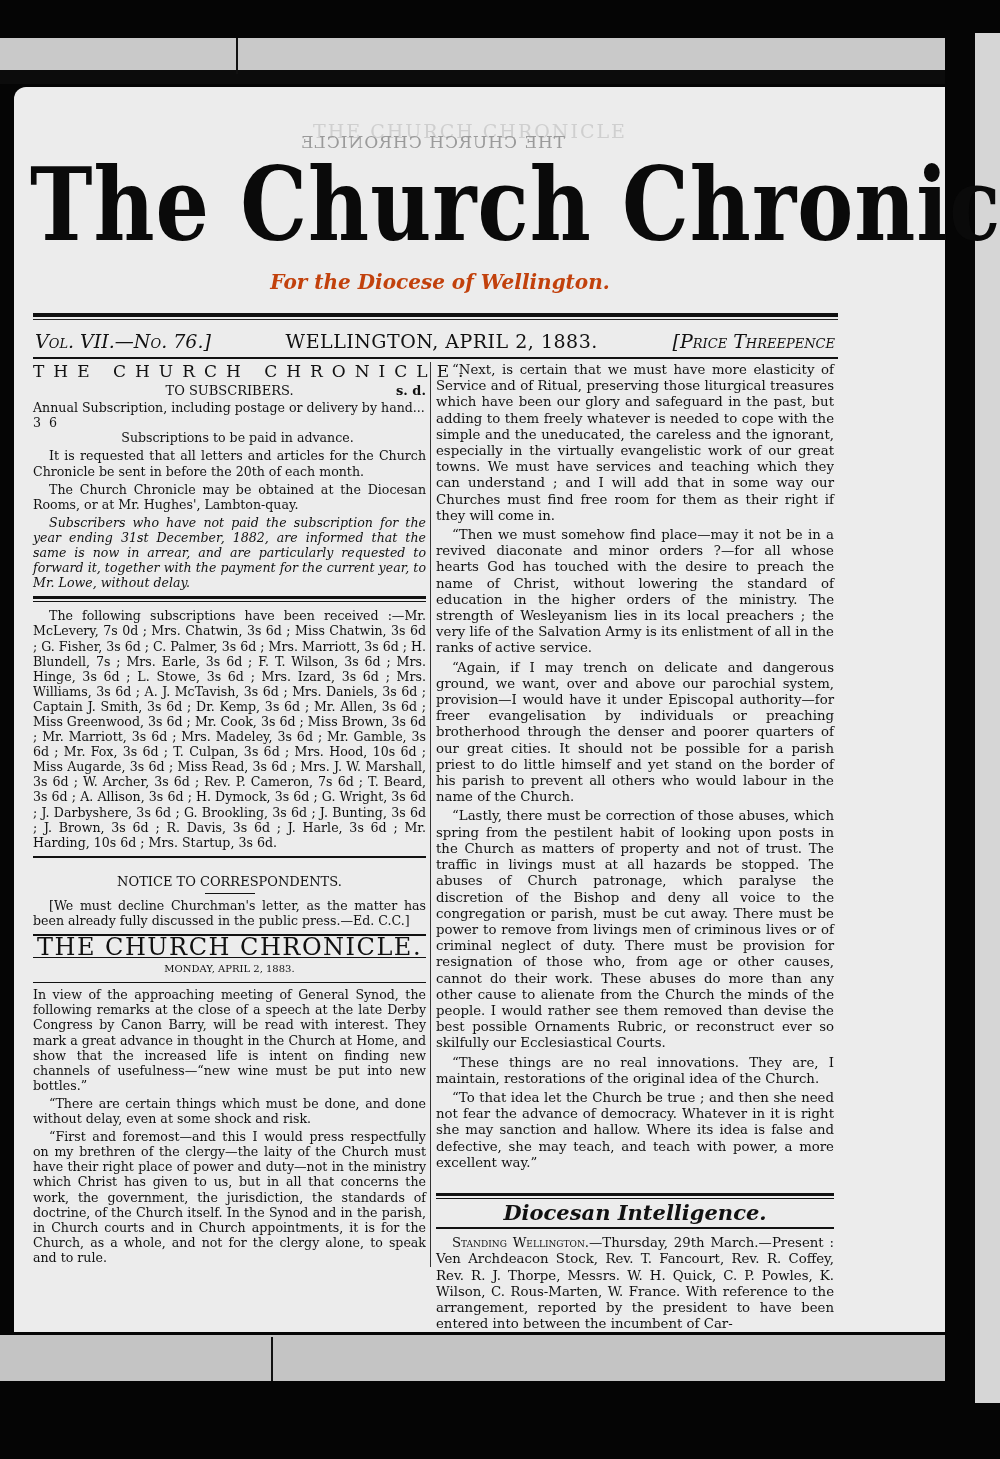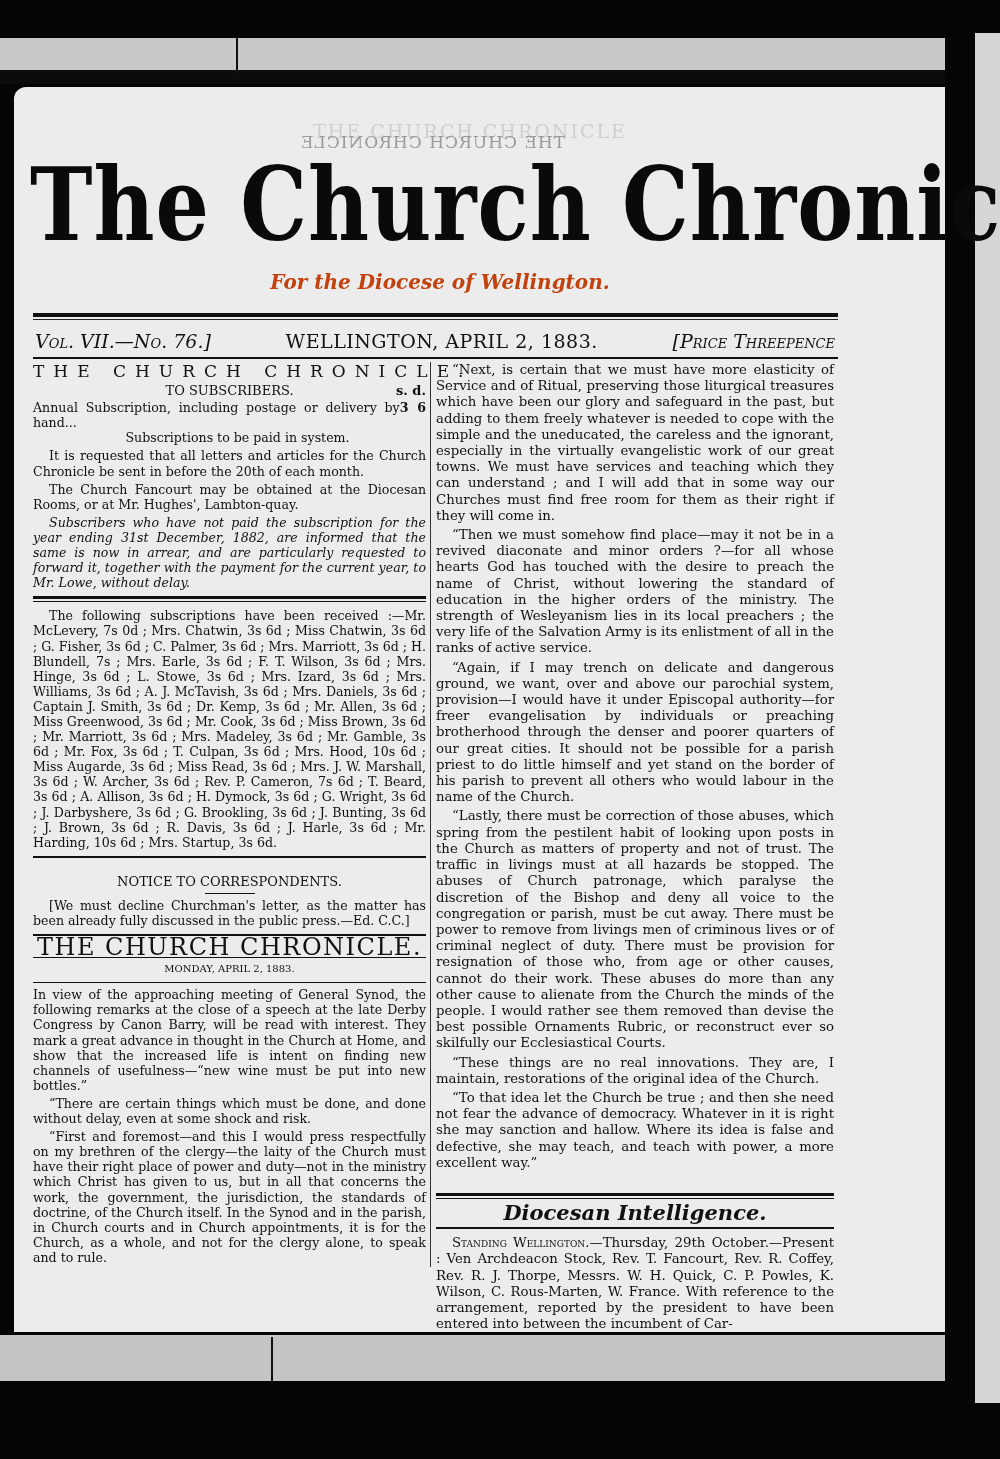--- a/index.html
+++ b/index.html
@@ -58,21 +58,21 @@
   .col-right { left:436px; top:362px; width:398px; font-size:13.3px; line-height:16.2px; }
   .col-divider { position:absolute; left:430px; top:362px; width:1px; height:905px; background:#333; }
 
   .col p { margin:0 0 3px 0; text-indent:16px; }
   .col p.noindent { text-indent:0; }
   .spaced-head {
     font-size:17px; letter-spacing:9px; margin:2px 0 4px 0; white-space:nowrap; text-indent:0;
   }
   .center-head { text-align:center; font-size:13px; margin:4px 0 2px; text-indent:0; position:relative; }
   .center-head .sd { position:absolute; right:0; font-weight:bold;text-align:center; }
-  .sub-line { display:flex; justify-content:center; text-indent:0; margin:0; }
+  .sub-line { display:flex; justify-content:center; text-indent:0; margin:0;flex-direction:column; }
   .centered { text-align:center; text-indent:0; margin:16px 0 4px; }
   .italic { font-style:italic; }
   .smallcaps { font-variant:small-caps; }
   .hr-double { border-top:3px solid #111; border-bottom:1px solid #111; height:2px; margin:6px 0 6px; }
   .hr-single { border-top:2px solid #111; margin:6px 0 4px; }
   .short-rule { width:50px; height:1px; background:#111; margin:2px auto 4px; }
   .big-head {
     font-size:24px; letter-spacing:1.5px; text-align:center; margin:2px 0 2px; white-space:nowrap;
   }
   .date-head { text-align:center; font-size:10px; margin:3px 0 6px; }
@@ -113,26 +113,26 @@
 
 <div class="col col-left">
   <div class="spaced-head">THE CHURCH CHRONICLE.</div>
 
   <div class="center-head">
     <span>TO SUBSCRIBERS.</span>
     <span class="sd">s. d.</span>
   </div>
   <div class="sub-line">
     <span>Annual Subscription, including postage or delivery by hand...</span>
-    <span style="font-weight:bold;white-space:pre;">3  6</span>
+    <span style="font-weight:normal;white-space:pre;">3  6</span>
   </div>
-  <p class="centered">Subscriptions to be paid in system.</p>
+  <p class="centered">Subscriptions to be paid in advance.</p>
 
   <p>It is requested that all letters and articles for the Church Chronicle be sent in before the 20th of each month.</p>
-  <p>The Church Fancourt may be obtained at the Diocesan Rooms, or at Mr. Hughes', Lambton-quay.</p>
+  <p>The Church Chronicle may be obtained at the Diocesan Rooms, or at Mr. Hughes', Lambton-quay.</p>
   <p class="italic">Subscribers who have not paid the subscription for the year ending 31st December, 1882, are informed that the same is now in arrear, and are particularly requested to forward it, together with the payment for the current year, to Mr. Lowe, without delay.</p>
 
   <div class="hr-double"></div>
 
   <p>The following subscriptions have been received :—Mr. McLevery, 7s 0d ; Mrs. Chatwin, 3s 6d ; Miss Chatwin, 3s 6d ; G. Fisher, 3s 6d ; C. Palmer, 3s 6d ; Mrs. Marriott, 3s 6d ; H. Blundell, 7s ; Mrs. Earle, 3s 6d ; F. T. Wilson, 3s 6d ; Mrs. Hinge, 3s 6d ; L. Stowe, 3s 6d ; Mrs. Izard, 3s 6d ; Mrs. Williams, 3s 6d ; A. J. McTavish, 3s 6d ; Mrs. Daniels, 3s 6d ; Captain J. Smith, 3s 6d ; Dr. Kemp, 3s 6d ; Mr. Allen, 3s 6d ; Miss Greenwood, 3s 6d ; Mr. Cook, 3s 6d ; Miss Brown, 3s 6d ; Mr. Marriott, 3s 6d ; Mrs. Madeley, 3s 6d ; Mr. Gamble, 3s 6d ; Mr. Fox, 3s 6d ; T. Culpan, 3s 6d ; Mrs. Hood, 10s 6d ; Miss Augarde, 3s 6d ; Miss Read, 3s 6d ; Mrs. J. W. Marshall, 3s 6d ; W. Archer, 3s 6d ; Rev. P. Cameron, 7s 6d ; T. Beard, 3s 6d ; A. Allison, 3s 6d ; H. Dymock, 3s 6d ; G. Wright, 3s 6d ; J. Darbyshere, 3s 6d ; G. Brookling, 3s 6d ; J. Bunting, 3s 6d ; J. Brown, 3s 6d ; R. Davis, 3s 6d ; J. Harle, 3s 6d ; Mr. Harding, 10s 6d ; Mrs. Startup, 3s 6d.</p>
 
   <div class="hr-single"></div>
 
   <div class="centered" style="font-size:13px;">NOTICE TO CORRESPONDENTS.</div>
   <div class="short-rule"></div>
@@ -154,14 +154,14 @@
   <p>“Next, is certain that we must have more elasticity of Service and of Ritual, preserving those liturgical treasures which have been our glory and safeguard in the past, but adding to them freely whatever is needed to cope with the simple and the uneducated, the careless and the ignorant, especially in the virtually evangelistic work of our great towns. We must have services and teaching which they can understand ; and I will add that in some way our Churches must find free room for them as their right if they will come in.</p>
   <p>“Then we must somehow find place—may it not be in a revived diaconate and minor orders ?—for all whose hearts God has touched with the desire to preach the name of Christ, without lowering the standard of education in the higher orders of the ministry. The strength of Wesleyanism lies in its local preachers ; the very life of the Salvation Army is its enlistment of all in the ranks of active service.</p>
   <p>“Again, if I may trench on delicate and dangerous ground, we want, over and above our parochial system, provision—I would have it under Episcopal authority—for freer evangelisation by individuals or preaching brotherhood through the denser and poorer quarters of our great cities. It should not be possible for a parish priest to do little himself and yet stand on the border of his parish to prevent all others who would labour in the name of the Church.</p>
   <p>“Lastly, there must be correction of those abuses, which spring from the pestilent habit of looking upon posts in the Church as matters of property and not of trust. The traffic in livings must at all hazards be stopped. The abuses of Church patronage, which paralyse the discretion of the Bishop and deny all voice to the congregation or parish, must be cut away. There must be power to remove from livings men of criminous lives or of criminal neglect of duty. There must be provision for resignation of those who, from age or other causes, cannot do their work. These abuses do more than any other cause to alienate from the Church the minds of the people. I would rather see them removed than devise the best possible Ornaments Rubric, or reconstruct ever so skilfully our Ecclesiastical Courts.</p>
   <p>“These things are no real innovations. They are, I maintain, restorations of the original idea of the Church.</p>
   <p>“To that idea let the Church be true ; and then she need not fear the advance of democracy. Whatever in it is right she may sanction and hallow. Where its idea is false and defective, she may teach, and teach with power, a more excellent way.”</p>
 
   <div class="hr-double" style="margin-top:22px;"></div>
   <div class="fraktur-head">Diocesan Intelligence.</div>
   <div class="hr-single" style="margin:2px 0 6px;"></div>
-  <p><span class="smallcaps">Standing Wellington.</span><span>—Thursday, 29th October.—Present : Ven Archdeacon Stock, Rev. T. Fancourt, Rev. R. Coffey, Rev. R. J. Thorpe, Messrs. W. H. Quick, C. P. Powles, K. Wilson, C. Rous-Marten, W. France. With reference to the arrangement, reported by the president to have been entered into between the incumbent of Car-</span></p>
+  <p><span class="smallcaps">Standing Wellington.</span><span>—Thursday, 29th March.—Present : Ven Archdeacon Stock, Rev. T. Fancourt, Rev. R. Coffey, Rev. R. J. Thorpe, Messrs. W. H. Quick, C. P. Powles, K. Wilson, C. Rous-Marten, W. France. With reference to the arrangement, reported by the president to have been entered into between the incumbent of Car-</span></p>
 </div>
 
 </body></html>

